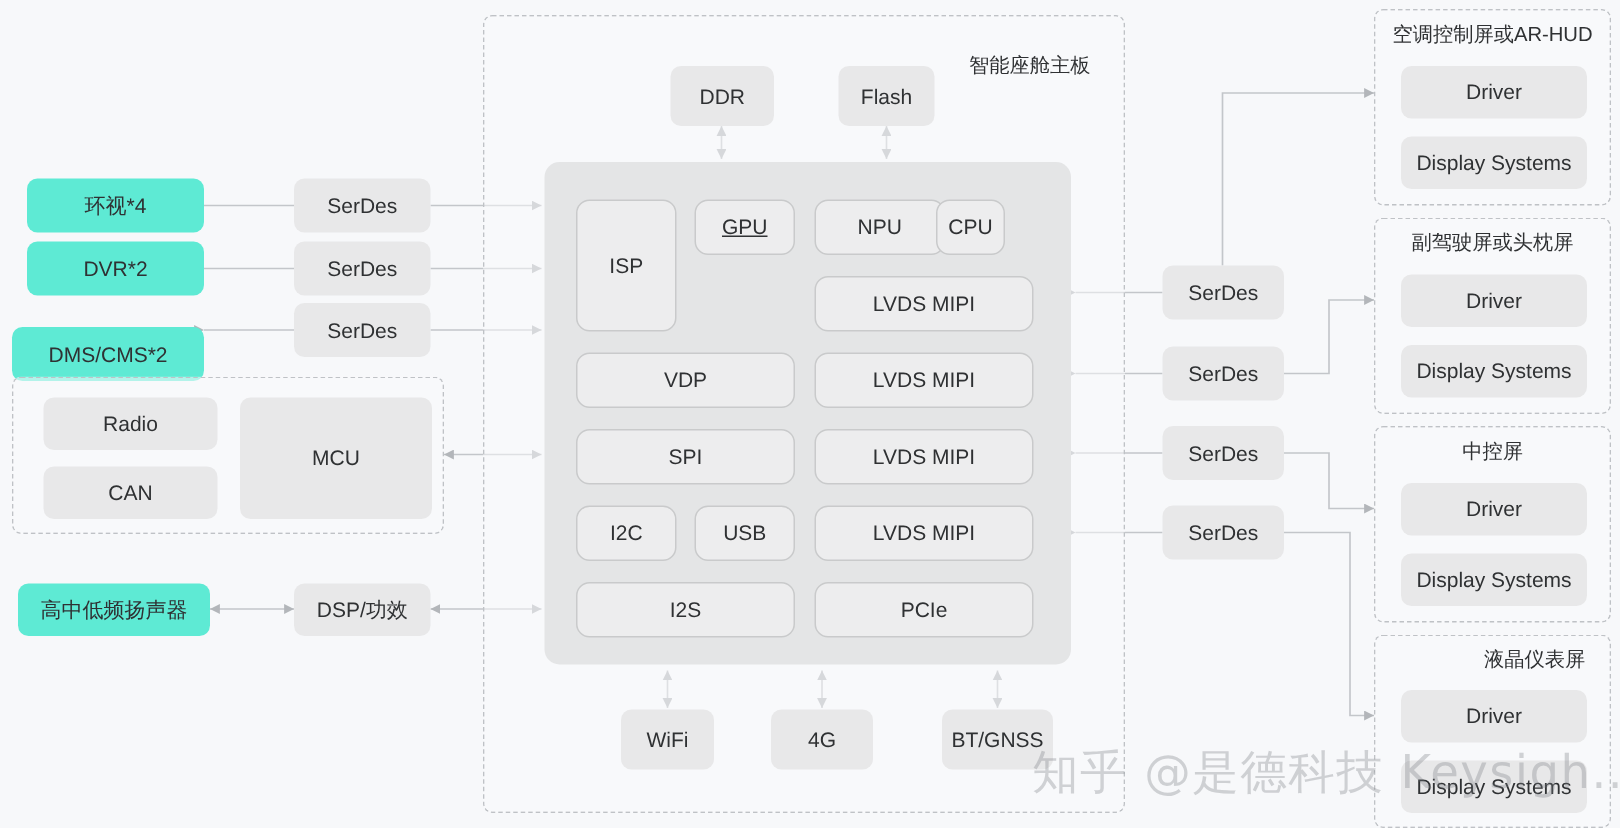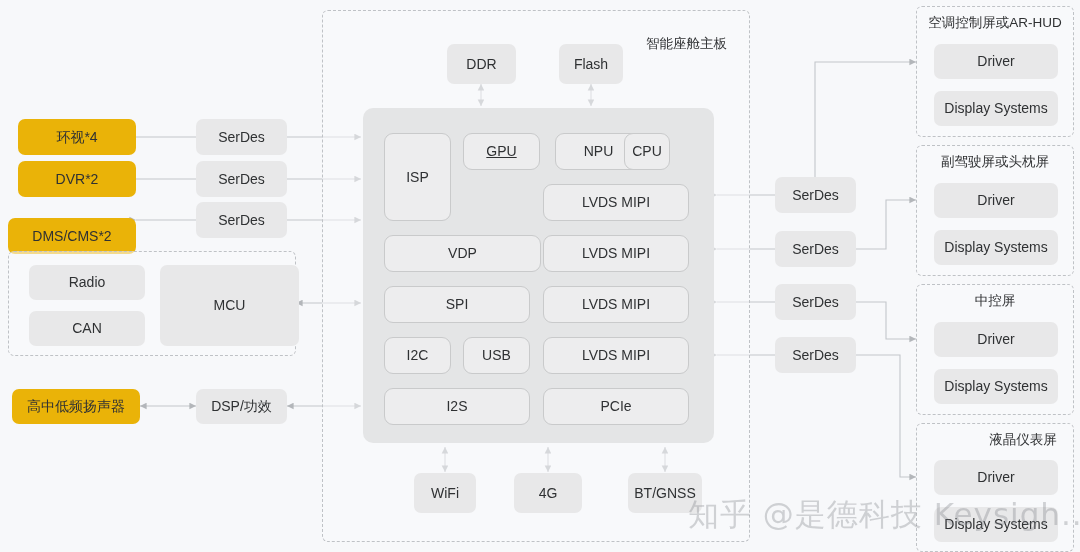--- a/index.html
+++ b/index.html
@@ -15,21 +15,21 @@
     position:absolute;
     background:#e8e8e9;
     border-radius:7px;
     display:flex;align-items:center;justify-content:center;
     color:#2f3133;
     font-size:14px;
     text-align:center;
     line-height:1.2;
     box-sizing:border-box;
   }
-  .blk.soft{background:#eab308;}
+  .blk.soft{background:#5eead4;}
   .blk.outline{
     background:#ededee;
     border:1px solid #c9cacb;
     border-radius:9px;
   }
   .dashgroup{
     position:absolute;
     border:1px dashed #bfc2c6;
     border-radius:6px;
     background:rgba(250,250,251,0.55);
@@ -135,21 +135,21 @@
     <span>SerDes</span>
   </div>
 
   <div class="dashgroup" style="left:8px;top:251px;width:288px;height:105px;"></div>
   <div class="blk" style="left:29px;top:265px;width:116px;height:35px;">
     <span>Radio</span>
   </div>
   <div class="blk" style="left:29px;top:311px;width:116px;height:35px;">
     <span>CAN</span>
   </div>
-  <div class="blk" style="left:160px;top:265px;width:139px;height:81px;">
+  <div class="blk" style="left:160px;top:265px;width:128px;height:81px;">
     <span>MCU</span>
   </div>
 
   <div class="blk soft" style="left:12px;top:389px;width:128px;height:35px;">
     <span>高中低频扬声器</span>
   </div>
   <div class="blk" style="left:196px;top:389px;width:91px;height:35px;">
     <span>DSP/功效</span>
   </div>
 
@@ -162,35 +162,35 @@
   <div class="blk" style="left:559px;top:44px;width:64px;height:40px;">
     <span>Flash</span>
   </div>
 
   <div class="board-panel" style="left:363px;top:108px;width:351px;height:335px;"></div>
 
   <div class="blk outline" style="left:384px;top:133px;width:67px;height:88px;">
     <span>ISP</span>
   </div>
 
-  <div class="blk outline" style="left:463px;top:133px;width:77px;height:37px;text-decoration:underline;">
+  <div class="blk outline" style="left:463px;top:133px;width:67px;height:37px;text-decoration:underline;">
     <span>GPU</span>
   </div>
-  <div class="blk outline" style="left:555px;top:133px;width:87px;height:37px;">
+  <div class="blk outline" style="left:543px;top:133px;width:87px;height:37px;">
     <span>NPU</span>
   </div>
   <div class="blk outline" style="left:624px;top:133px;width:46px;height:37px;">
     <span>CPU</span>
   </div>
 
   <div class="blk outline" style="left:543px;top:184px;width:146px;height:37px;">
     <span>LVDS MIPI</span>
   </div>
 
-  <div class="blk outline" style="left:384px;top:235px;width:157px;height:37px;">
+  <div class="blk outline" style="left:384px;top:235px;width:146px;height:37px;">
     <span>VDP</span>
   </div>
   <div class="blk outline" style="left:543px;top:235px;width:146px;height:37px;">
     <span>LVDS MIPI</span>
   </div>
 
   <div class="blk outline" style="left:384px;top:286px;width:146px;height:37px;">
     <span>SPI</span>
   </div>
   <div class="blk outline" style="left:543px;top:286px;width:146px;height:37px;">

